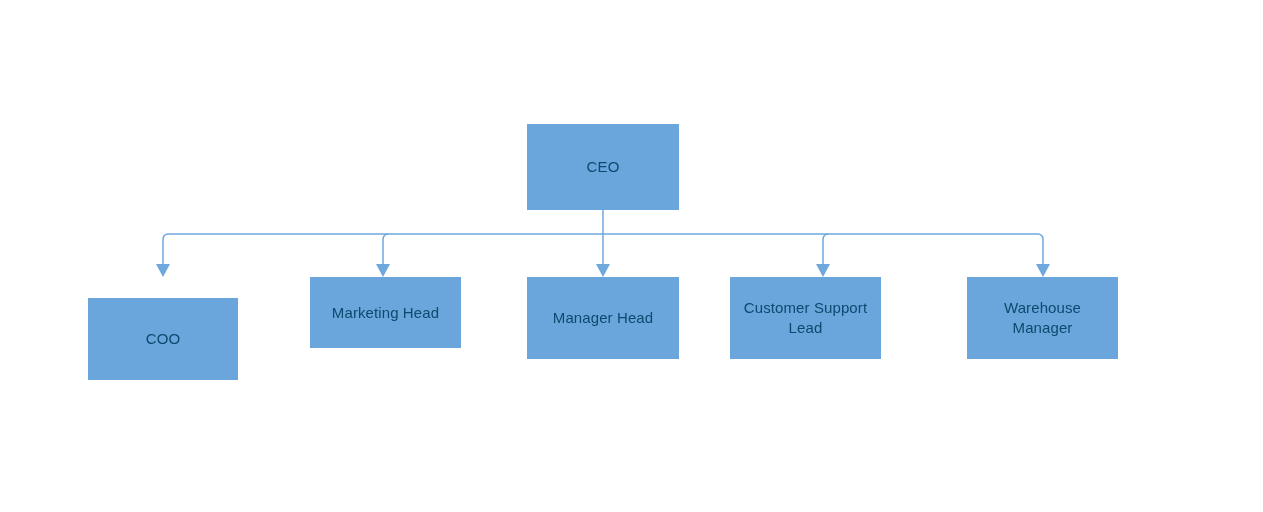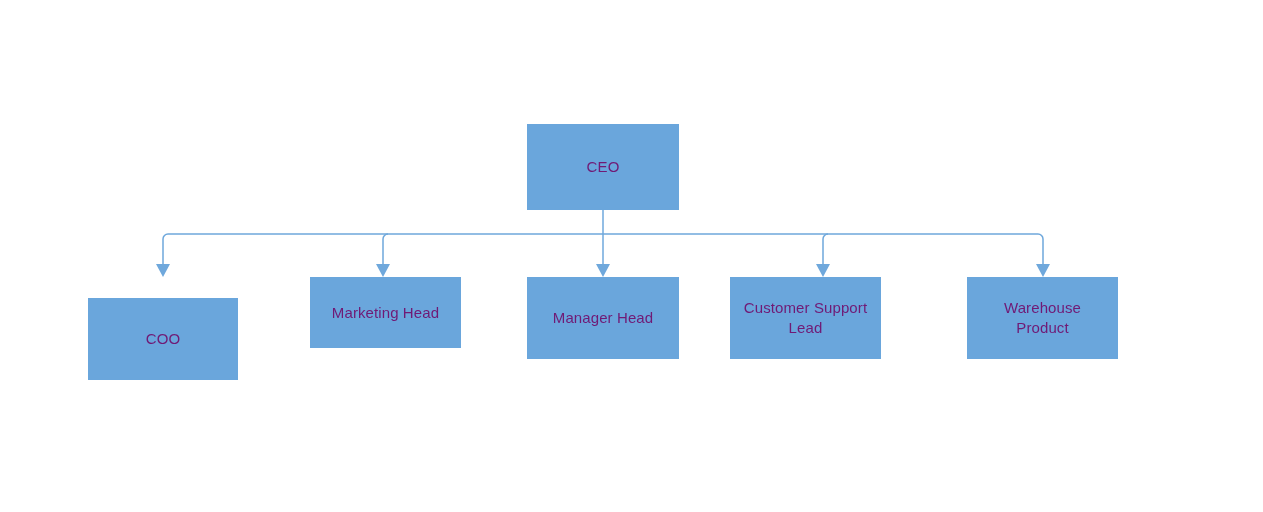--- a/index.html
+++ b/index.html
@@ -27,21 +27,21 @@
     pointer-events: none;
   }
   .node {
     position: absolute;
     box-sizing: border-box;
     display: flex;
     align-items: center;
     justify-content: center;
     text-align: center;
     background: #6AA6DC;
-    color: #701a75;
+    color: #0c4a6e;
     font-family: "Liberation Sans", sans-serif;
     font-size: 15px;
     line-height: 20px;
     letter-spacing: 0.1px;
     padding: 2px 8px;
     white-space: pre-line;
   }
 </style>
 </head>
 <body>
@@ -83,16 +83,16 @@
     <span>Manager Head</span>
   </div>
 
   <div class="node" style="left:730px; top:277px; width:151px; height:82px;">
     <span>Customer Support
 Lead</span>
   </div>
 
   <div class="node" style="left:967px; top:277px; width:151px; height:82px;">
     <span>Warehouse
-Product</span>
+Manager</span>
   </div>
 
 </div>
 
 </body></html>

